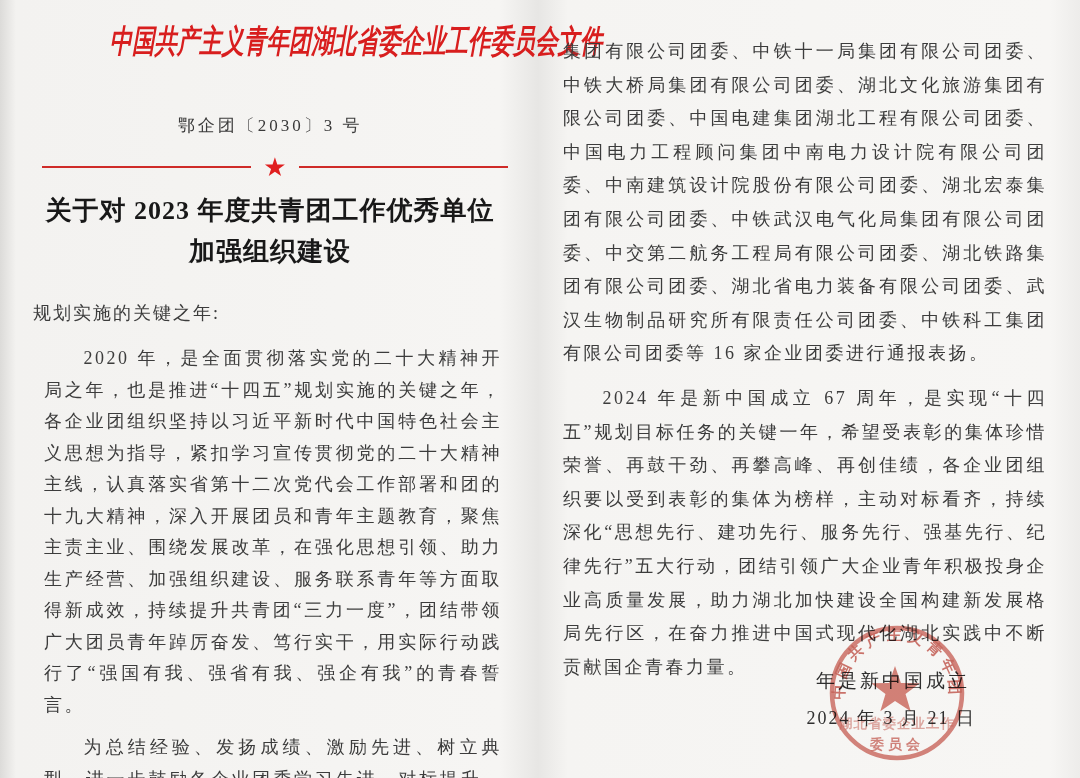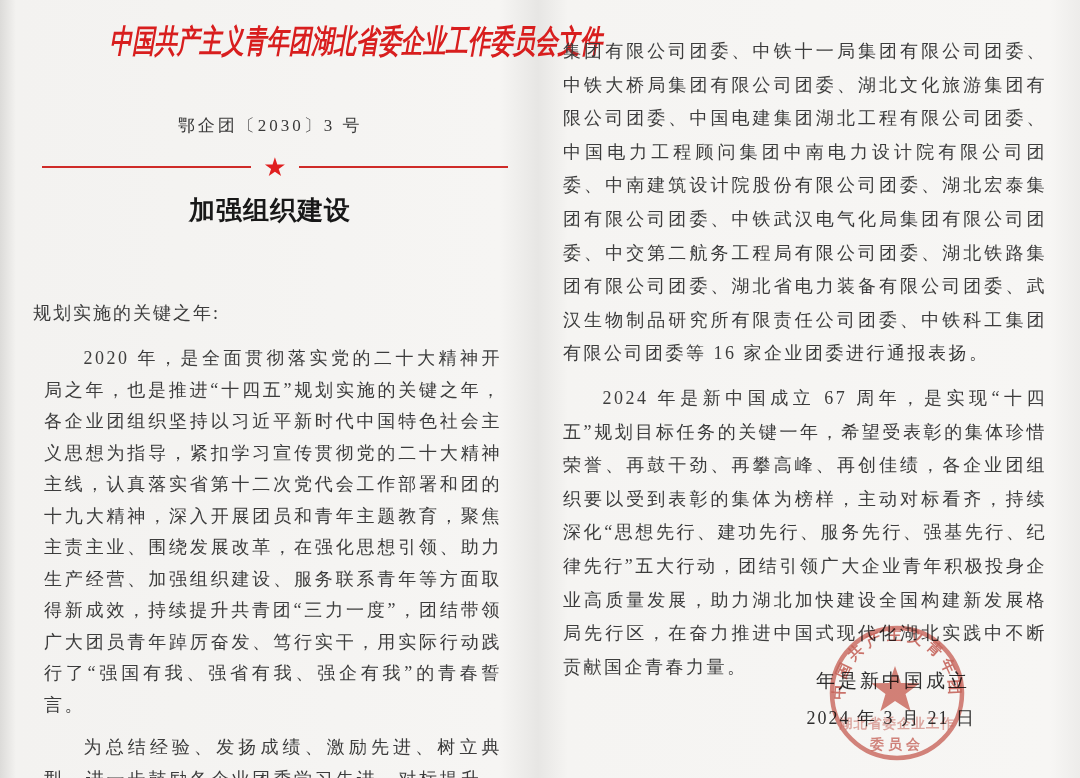--- a/index.html
+++ b/index.html
@@ -98,20 +98,21 @@
 
   <div class="abs doc-number">鄂企团〔2030〕3 号</div>
 
   <div class="abs separator">
     <span class="line"></span>
     <span class="star">★</span>
     <span class="line"></span>
   </div>
 
   <div class="abs doc-title">
+    <div>关于对 2023 年度共青团工作优秀单位</div>
     <div>加强组织建设</div>
   </div>
 
   <div class="abs salutation">规划实施的关键之年:</div>
 
   <div class="abs body-text body-left">
     <p class="indent">2020 年，是全面贯彻落实党的二十大精神开局之年，也是推进“十四五”规划实施的关键之年，各企业团组织坚持以习近平新时代中国特色社会主义思想为指导，紧扣学习宣传贯彻党的二十大精神主线，认真落实省第十二次党代会工作部署和团的十九大精神，深入开展团员和青年主题教育，聚焦主责主业、围绕发展改革，在强化思想引领、助力生产经营、加强组织建设、服务联系青年等方面取得新成效，持续提升共青团“三力一度”，团结带领广大团员青年踔厉奋发、笃行实干，用实际行动践行了“强国有我、强省有我、强企有我”的青春誓言。</p>
     <p class="indent">为总结经验、发扬成绩、激励先进、树立典型，进一步鼓励各企业团委学习先进、对标提升，结合各企业年度工作重点及述职评议情况，经研究，对湖北联投集团有限公司团委、中铁第四勘察设计院集团有限公司团委、湖北交通投资</p>
   </div>
 

